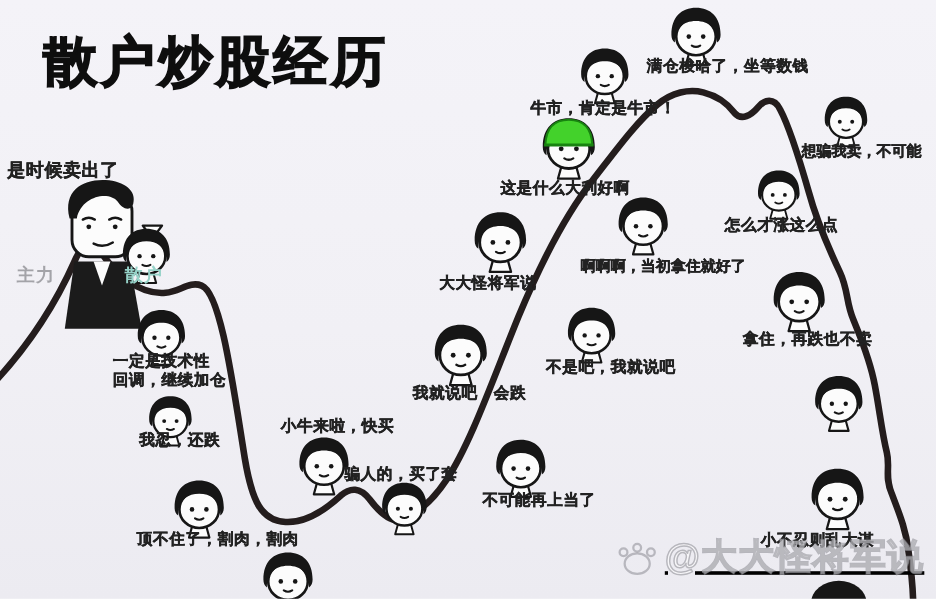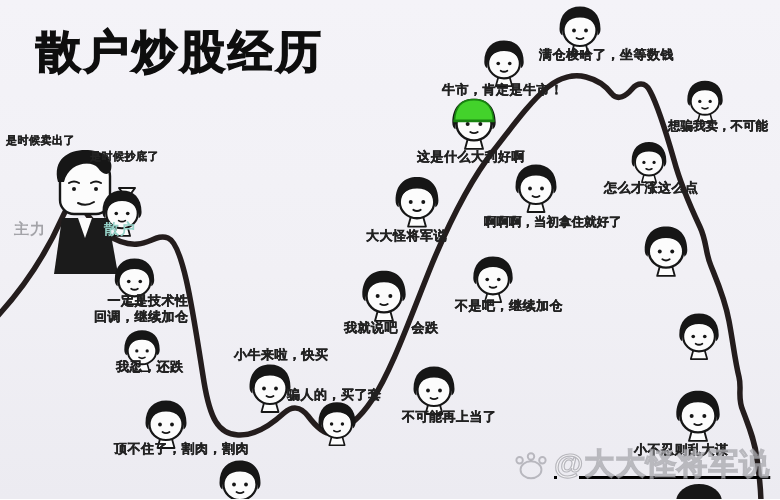--- a/index.html
+++ b/index.html
@@ -9,21 +9,21 @@
   *{margin:0;padding:0;box-sizing:border-box;}
   html,body{width:780px;height:500px;overflow:hidden;}
   body{font-family:"Liberation Sans","DejaVu Sans",sans-serif;}
   .canvas{position:relative;width:780px;height:499px;
     background:linear-gradient(180deg,#f4f3f8 0%,#f1f0f5 55%,#ecebf1 100%);overflow:hidden;}
   .curve-svg{position:absolute;left:0;top:0;}
   .title{position:absolute;left:36px;top:22px;font-size:45px;font-weight:900;
     color:#0e0e0e;letter-spacing:3px;-webkit-text-stroke:1.4px #0e0e0e;}
   .caption{position:absolute;font-size:13px;font-weight:800;color:var(--text);
     letter-spacing:0.5px;white-space:pre-line;line-height:1.25;-webkit-text-stroke:0.35px #222;}
-  .cap-lg{font-size:11px;}
+  .cap-lg{font-size:15px;}
   .cap-sm{font-size:12.5px;letter-spacing:0;text-align:center;}
   .role-label{position:absolute;font-size:15px;font-weight:800;letter-spacing:1px;}
   .zhuli{color:var(--main-force-label);}
   .sanhu{color:var(--retail-label);}
   .char{position:absolute;}
   .peek-head{position:absolute;left:676px;top:484px;width:46px;height:18px;
     background:#161616;border-radius:23px 23px 0 0 / 18px 18px 0 0;}
   .watermark{position:absolute;left:512px;top:444px;display:flex;align-items:center;
     gap:4px;pointer-events:none;text-decoration:underline;}
   .wm-text{font-size:30px;font-weight:800;color:rgba(255,255,255,0.55);
@@ -149,37 +149,37 @@
     </svg>
   <svg class="char" style="left:674px;top:388px;width:48px;height:55px">
       <use href="#sym-mh"></use>
     </svg>
   <div class="peek-head"></div>
 
   <div class="role-label zhuli" style="left:14px;top:220px">主力</div>
   <div class="role-label sanhu" style="left:104px;top:220px">散户</div>
 
   <div class="caption cap-lg" style="left:6px;top:134px">是时候卖出了</div>
-  <div class="caption cap-lg" style="left:90px;top:150px">是时候抄底了</div>
-  <div class="caption" style="left:94px;top:293px;text-align:right">一定是技术性
+  <div class="caption" style="left:94px;top:293px;text-align:left">一定是技术性
 回调，继续加仓</div>
   <div class="caption" style="left:116px;top:359px">我忍，还跌</div>
   <div class="caption" style="left:114px;top:441px">顶不住了，割肉，割肉</div>
   <div class="caption" style="left:234px;top:347px">小牛来啦，快买</div>
   <div class="caption" style="left:287px;top:387px">骗人的，买了套</div>
   <div class="caption" style="left:402px;top:409px">不可能再上当了</div>
   <div class="caption" style="left:344px;top:320px">我就说吧，会跌</div>
   <div class="caption" style="left:366px;top:228px">大大怪将军说</div>
-  <div class="caption" style="left:455px;top:298px">不是吧，继续加仓</div>
+  <div class="caption" style="left:455px;top:298px">不是吧，我就说吧</div>
   <div class="caption cap-sm" style="left:484px;top:215px">啊啊啊，当初拿住就好了</div>
   <div class="caption" style="left:417px;top:149px">这是什么大利好啊</div>
   <div class="caption" style="left:442px;top:82px">牛市，肯定是牛市！</div>
   <div class="caption" style="left:539px;top:47px">满仓梭哈了，坐等数钱</div>
   <div class="caption cap-sm" style="left:668px;top:119px">想骗我卖，不可能</div>
   <div class="caption" style="left:604px;top:180px">怎么才涨这么点</div>
+  <div class="caption" style="left:619px;top:275px">拿住，再跌也不卖</div>
   <div class="caption" style="left:634px;top:442px">小不忍则乱大谋</div>
 
   <div class="watermark">
     <svg style="width:38px;height:34px">
         <use href="#sym-paw"></use>
       </svg>
     <span class="wm-text">@大大怪将军说</span>
   </div>
 
 </div>

